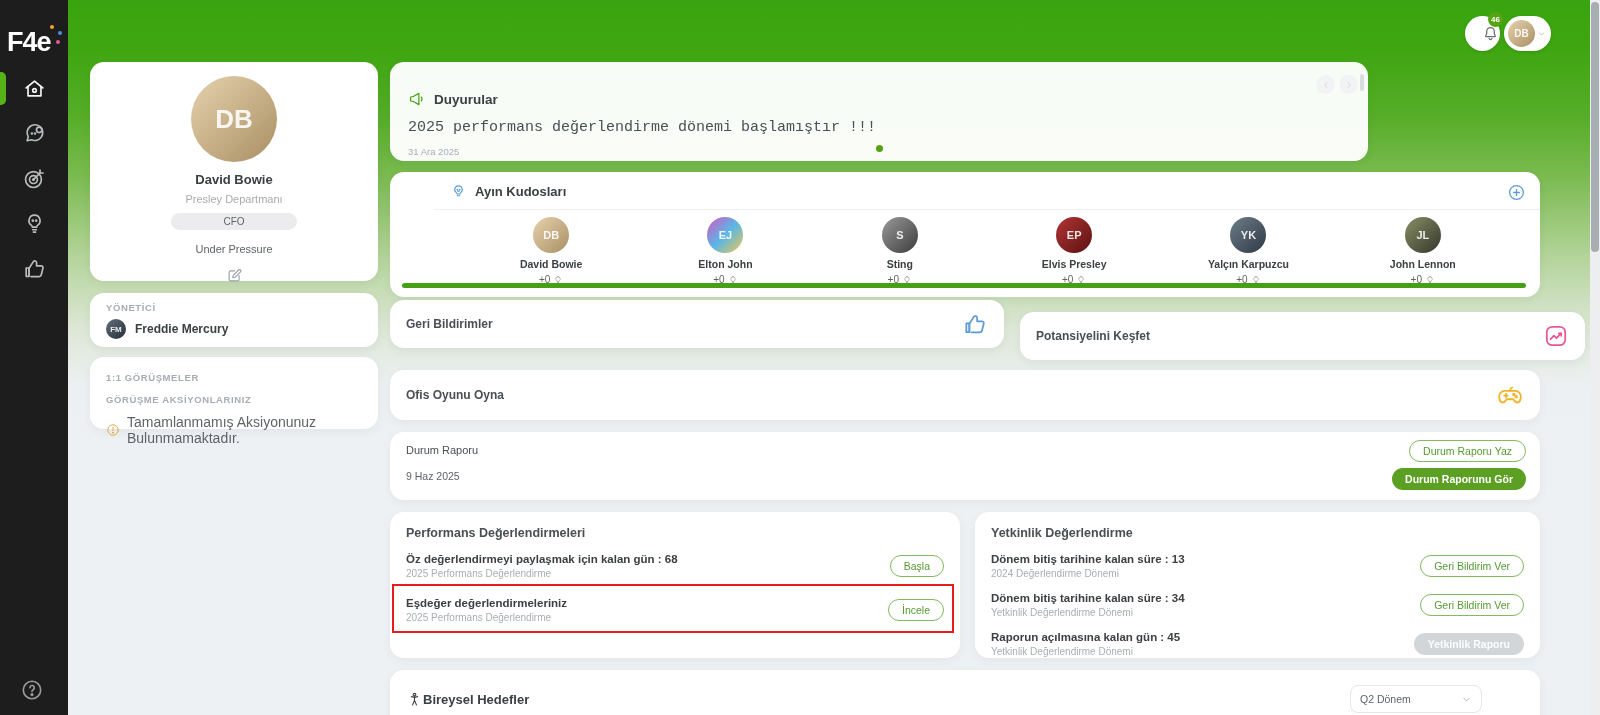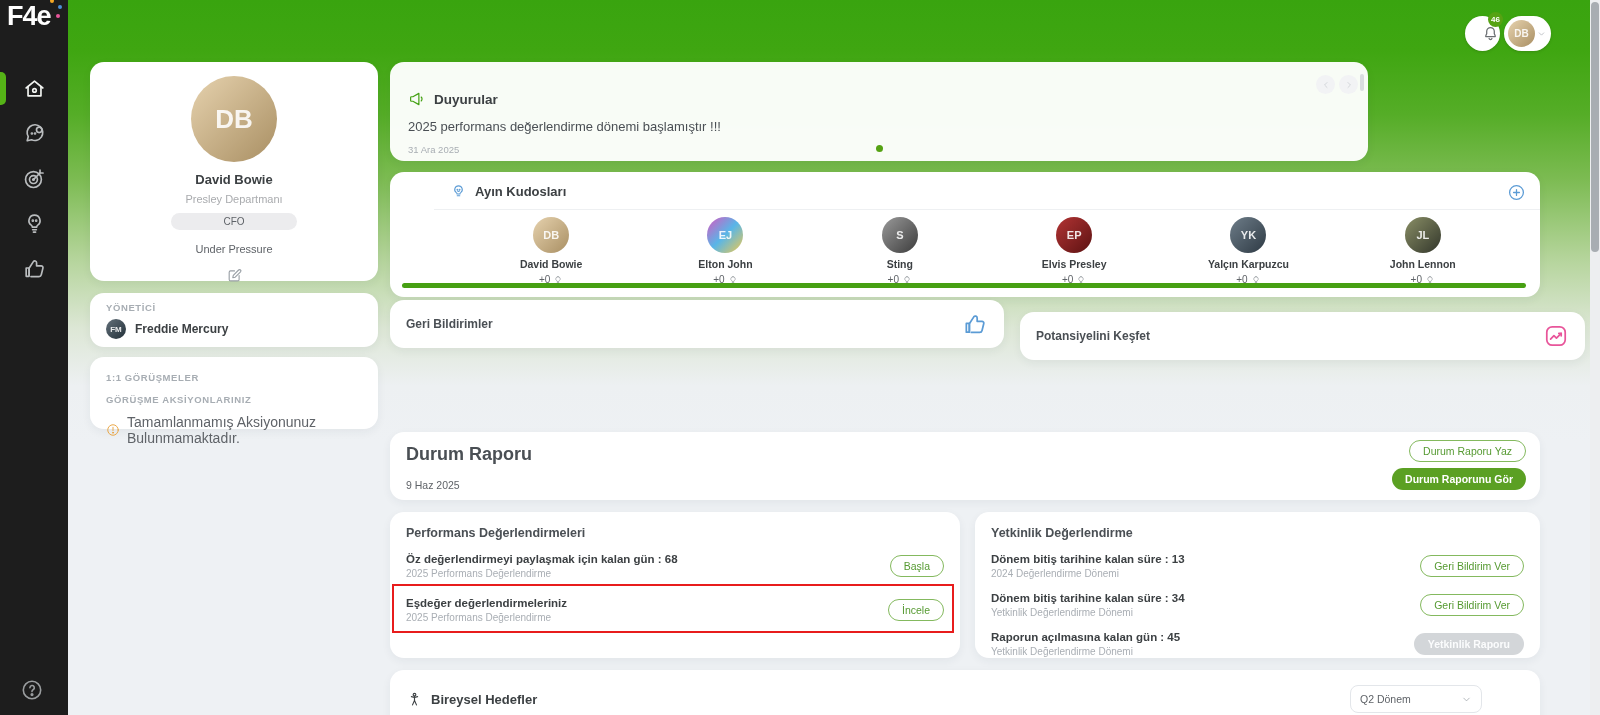--- a/index.html
+++ b/index.html
@@ -1,21 +1,21 @@
 <!DOCTYPE html>
 <html><head>
 <meta charset="utf-8">
 <style>
   * { margin:0; padding:0; box-sizing:border-box; }
   html,body { width:1600px; height:715px; font-family:"Liberation Sans","DejaVu Sans",sans-serif; }
   .screen { position:relative; width:1600px; height:715px; overflow:hidden; background:#eef1f4; }
 
   
   .sidebar { position:absolute; left:0; top:0; width:68px; height:715px; background:#1d1d1d; z-index:5; }
-  .logo { position:absolute; left:7px; top:1px; color:#fff; font-size:27px; font-weight:bold; letter-spacing:-1px; }
+  .logo { position:absolute; left:7px; top:27px; color:#fff; font-size:27px; font-weight:bold; letter-spacing:-1px; }
   .logo .dots span { position:absolute; width:4px; height:4px; border-radius:50%; }
   .logo .dots .d1 { background:#f5a623; left:43px; top:-2px; }
   .logo .dots .d2 { background:#4a90d9; left:51px; top:4px; }
   .logo .dots .d3 { background:#e8559a; left:49px; top:13px; }
   .nav { position:absolute; top:66px; left:0; width:68px; display:flex; flex-direction:column; }
   .nav-item { position:relative; width:68px; height:45px; display:flex; align-items:center; justify-content:center; color:#b9bcbe; cursor:pointer; }
   .nav-item svg { width:25px; height:25px; }
   .nav-item.active { color:#f2f4f1; }
   .active-pill { position:absolute; left:0; top:6px; width:6px; height:33px; background:#55b317; border-radius:0 5px 5px 0; }
   .help-btn { position:absolute; left:20px; top:678px; width:24px; height:24px; color:#9a9d9f; }
@@ -68,21 +68,21 @@
   .meetings-card .caps-label + .caps-label { display:block; margin-top:9px; }
   .meeting-empty { display:flex; align-items:center; gap:7px; margin-top:9px; color:#e8a33d; }
   .meeting-empty svg { width:14px; height:14px; flex-shrink:0; }
   .meeting-empty span { font-size:14px; color:#5f6368; }
 
   
   .annc-card { left:322px; top:62px; width:978px; height:99px; padding:28px 18px; background:rgba(255,255,255,.96); }
   .annc-head { display:flex; align-items:center; gap:8px; color:#44a113; }
   .annc-head svg { width:18px; height:18px; }
   .annc-title { font-size:13.5px; font-weight:bold; color:#3c4043; }
-  .annc-msg { font-size:13px; color:#4a4f54; margin-top:11px; }
+  .annc-msg { font-size:15px; color:#4a4f54; margin-top:11px;font-family:Liberation Mono, monospace; }
   .annc-date { font-size:9.5px; color:#a9aeb4; margin-top:10px; }
   .annc-nav { position:absolute; top:13px; right:10px; display:flex; gap:4px; }
   .annc-nav .nav-circle { width:19px; height:19px; border-radius:50%; background:#f2f3f5; color:#c3c7cb; display:flex; align-items:center; justify-content:center; cursor:pointer; }
   .annc-nav svg { width:10px; height:10px; }
   .annc-dot { position:absolute; left:50%; bottom:9px; width:7px; height:7px; margin-left:-3px; border-radius:50%; background:#55a213; }
   .annc-inner-scroll { position:absolute; right:4px; top:12px; width:4px; height:17px; border-radius:2px; background:#dadde0; }
 
   
   .kudos-card { left:322px; top:172px; width:1150px; height:125px;padding-left:44px; }
   .kudos-head { display:flex; align-items:center; gap:8px; padding:11px 16px 9px; border-bottom:1px solid #eef0f2; color:#5b9bd5; }
@@ -103,41 +103,41 @@
   .link-title { font-size:12px; font-weight:bold; color:#4a4f54; }
   .fb-card { left:322px; top:300px; width:614px; height:48px; }
   .fb-card svg { width:26px; height:26px; color:#5b9bd5; }
   .pot-card { left:952px; top:312px; width:565px; height:48px; }
   .pot-card svg { width:26px; height:26px; color:#e8559a; }
   .game-card { left:322px; top:370px; width:1150px; height:50px; }
   .game-card svg { width:28px; height:28px; color:#f0b429; }
 
   
   .status-card { left:322px; top:432px; width:1150px; height:68px; padding:12px 16px; }
-  .status-title { font-size:18px; font-weight:bold; color:#4a4f54; }
+  .status-title { font-size:11px; font-weight:normal; color:#4a4f54; }
   .status-date { font-size:10.5px; color:#5f6368; margin-top:14px; }
   .status-btns { position:absolute; right:14px; top:8px; display:flex; flex-direction:column; align-items:flex-end; gap:6px; }
 
   .btn-outline { border:1px solid #84b95e; color:#569a32; background:#fff; border-radius:999px; font-size:10.5px; padding:4px 13px; font-family:inherit; cursor:pointer; white-space:nowrap; }
   .btn-solid { border:none; background:#5ba023; color:#fff; font-weight:bold; border-radius:999px; font-size:10.5px; padding:5px 13px; font-family:inherit; cursor:pointer; white-space:nowrap; }
   .btn-disabled { border:none; background:#d3d6d9; color:#fbfcfd; font-weight:bold; border-radius:999px; font-size:10.5px; padding:5px 14px; font-family:inherit; cursor:default; white-space:nowrap; }
 
   
   .perf-card { left:322px; top:512px; width:570px; height:146px; padding:14px 16px; }
   .comp-card { left:907px; top:512px; width:565px; height:146px; padding:14px 16px; }
   .eval-title { font-size:12.5px; font-weight:bold; color:#4a4f54; }
   .eval-item { display:flex; align-items:center; justify-content:space-between; margin-top:13px; }
   .eval-item-title { font-size:11.5px; font-weight:bold; color:#3c4043; }
   .eval-item-sub { font-size:10px; color:#a9aeb4; margin-top:3px; }
 
   .annotation-box { position:absolute; left:324px; top:584px; width:562px; height:49px; border:2px solid #e81c1c; z-index:6; pointer-events:none; }
 
   
   .goals-card { left:322px; top:670px; width:1150px; height:58px; padding:14px 16px; display:flex; align-items:center; justify-content:space-between; }
-  .goals-left { display:flex; align-items:center; gap:8px; color:#3c4043; }
+  .goals-left { display:flex; align-items:center; gap:0; color:#3c4043; }
   .goals-left svg { width:17px; height:17px; }
   .goals-title { font-size:13px; font-weight:bold; color:#3c4043; }
   .period-select { width:132px; height:28px; border:1px solid #e3e6ea; border-radius:8px; background:#fff; display:flex; align-items:center; justify-content:space-between; padding:0 9px; font-size:10.5px; color:#5f6368; cursor:pointer; margin-right:42px; }
   .period-select svg { width:11px; height:11px; color:#9aa0a6; }
 
   
   .scroll-track { position:absolute; right:0; top:0; width:10px; height:715px; background:#edeef0; z-index:9; }
   .scroll-thumb { position:absolute; right:1px; top:2px; width:8px; height:250px; border-radius:4px; background:#a8adb2; }
 
   svg { fill:none; stroke:currentColor; stroke-width:1.6; stroke-linecap:round; stroke-linejoin:round; }
@@ -376,20 +376,30 @@
         </svg>
     </div>
     <div class="card link-card pot-card">
       <span class="link-title">Potansiyelini Keşfet</span>
       <svg viewBox="0 0 24 24" stroke-width="1.8">
           <rect x="3.5" y="3.5" width="17" height="17" rx="5"></rect>
           <path d="M7 14.8l3.1-3.1 2.3 2.3 4.4-4.4"></path>
           <path d="M14.6 9.6h2.2v2.2"></path>
         </svg>
     </div>
+    <div class="card link-card game-card">
+      <span class="link-title">Ofis Oyunu Oyna</span>
+      <svg viewBox="0 0 24 24">
+          <path d="M7.5 8.5h9a4.8 4.8 0 0 1 4.7 5.8l-.5 2.2a2.5 2.5 0 0 1-4.4 1l-1.6-1.9H9.3l-1.6 1.9a2.5 2.5 0 0 1-4.4-1l-.5-2.2A4.8 4.8 0 0 1 7.5 8.5z"></path>
+          <path d="M8.6 11v3M7.1 12.5h3"></path>
+          <circle cx="15.3" cy="11.6" r="0.7" fill="currentColor"></circle>
+          <circle cx="17.3" cy="13.4" r="0.7" fill="currentColor"></circle>
+          <path d="M12 8.5c0-1.8.8-2.3 1.9-2.9"></path>
+        </svg>
+    </div>
 
     <div class="card status-card">
       <div class="status-title">Durum Raporu</div>
       <div class="status-date">9 Haz 2025</div>
       <div class="status-btns">
         <button class="btn-outline">Durum Raporu Yaz</button>
         <button class="btn-solid">Durum Raporunu Gör</button>
       </div>
     </div>
 

